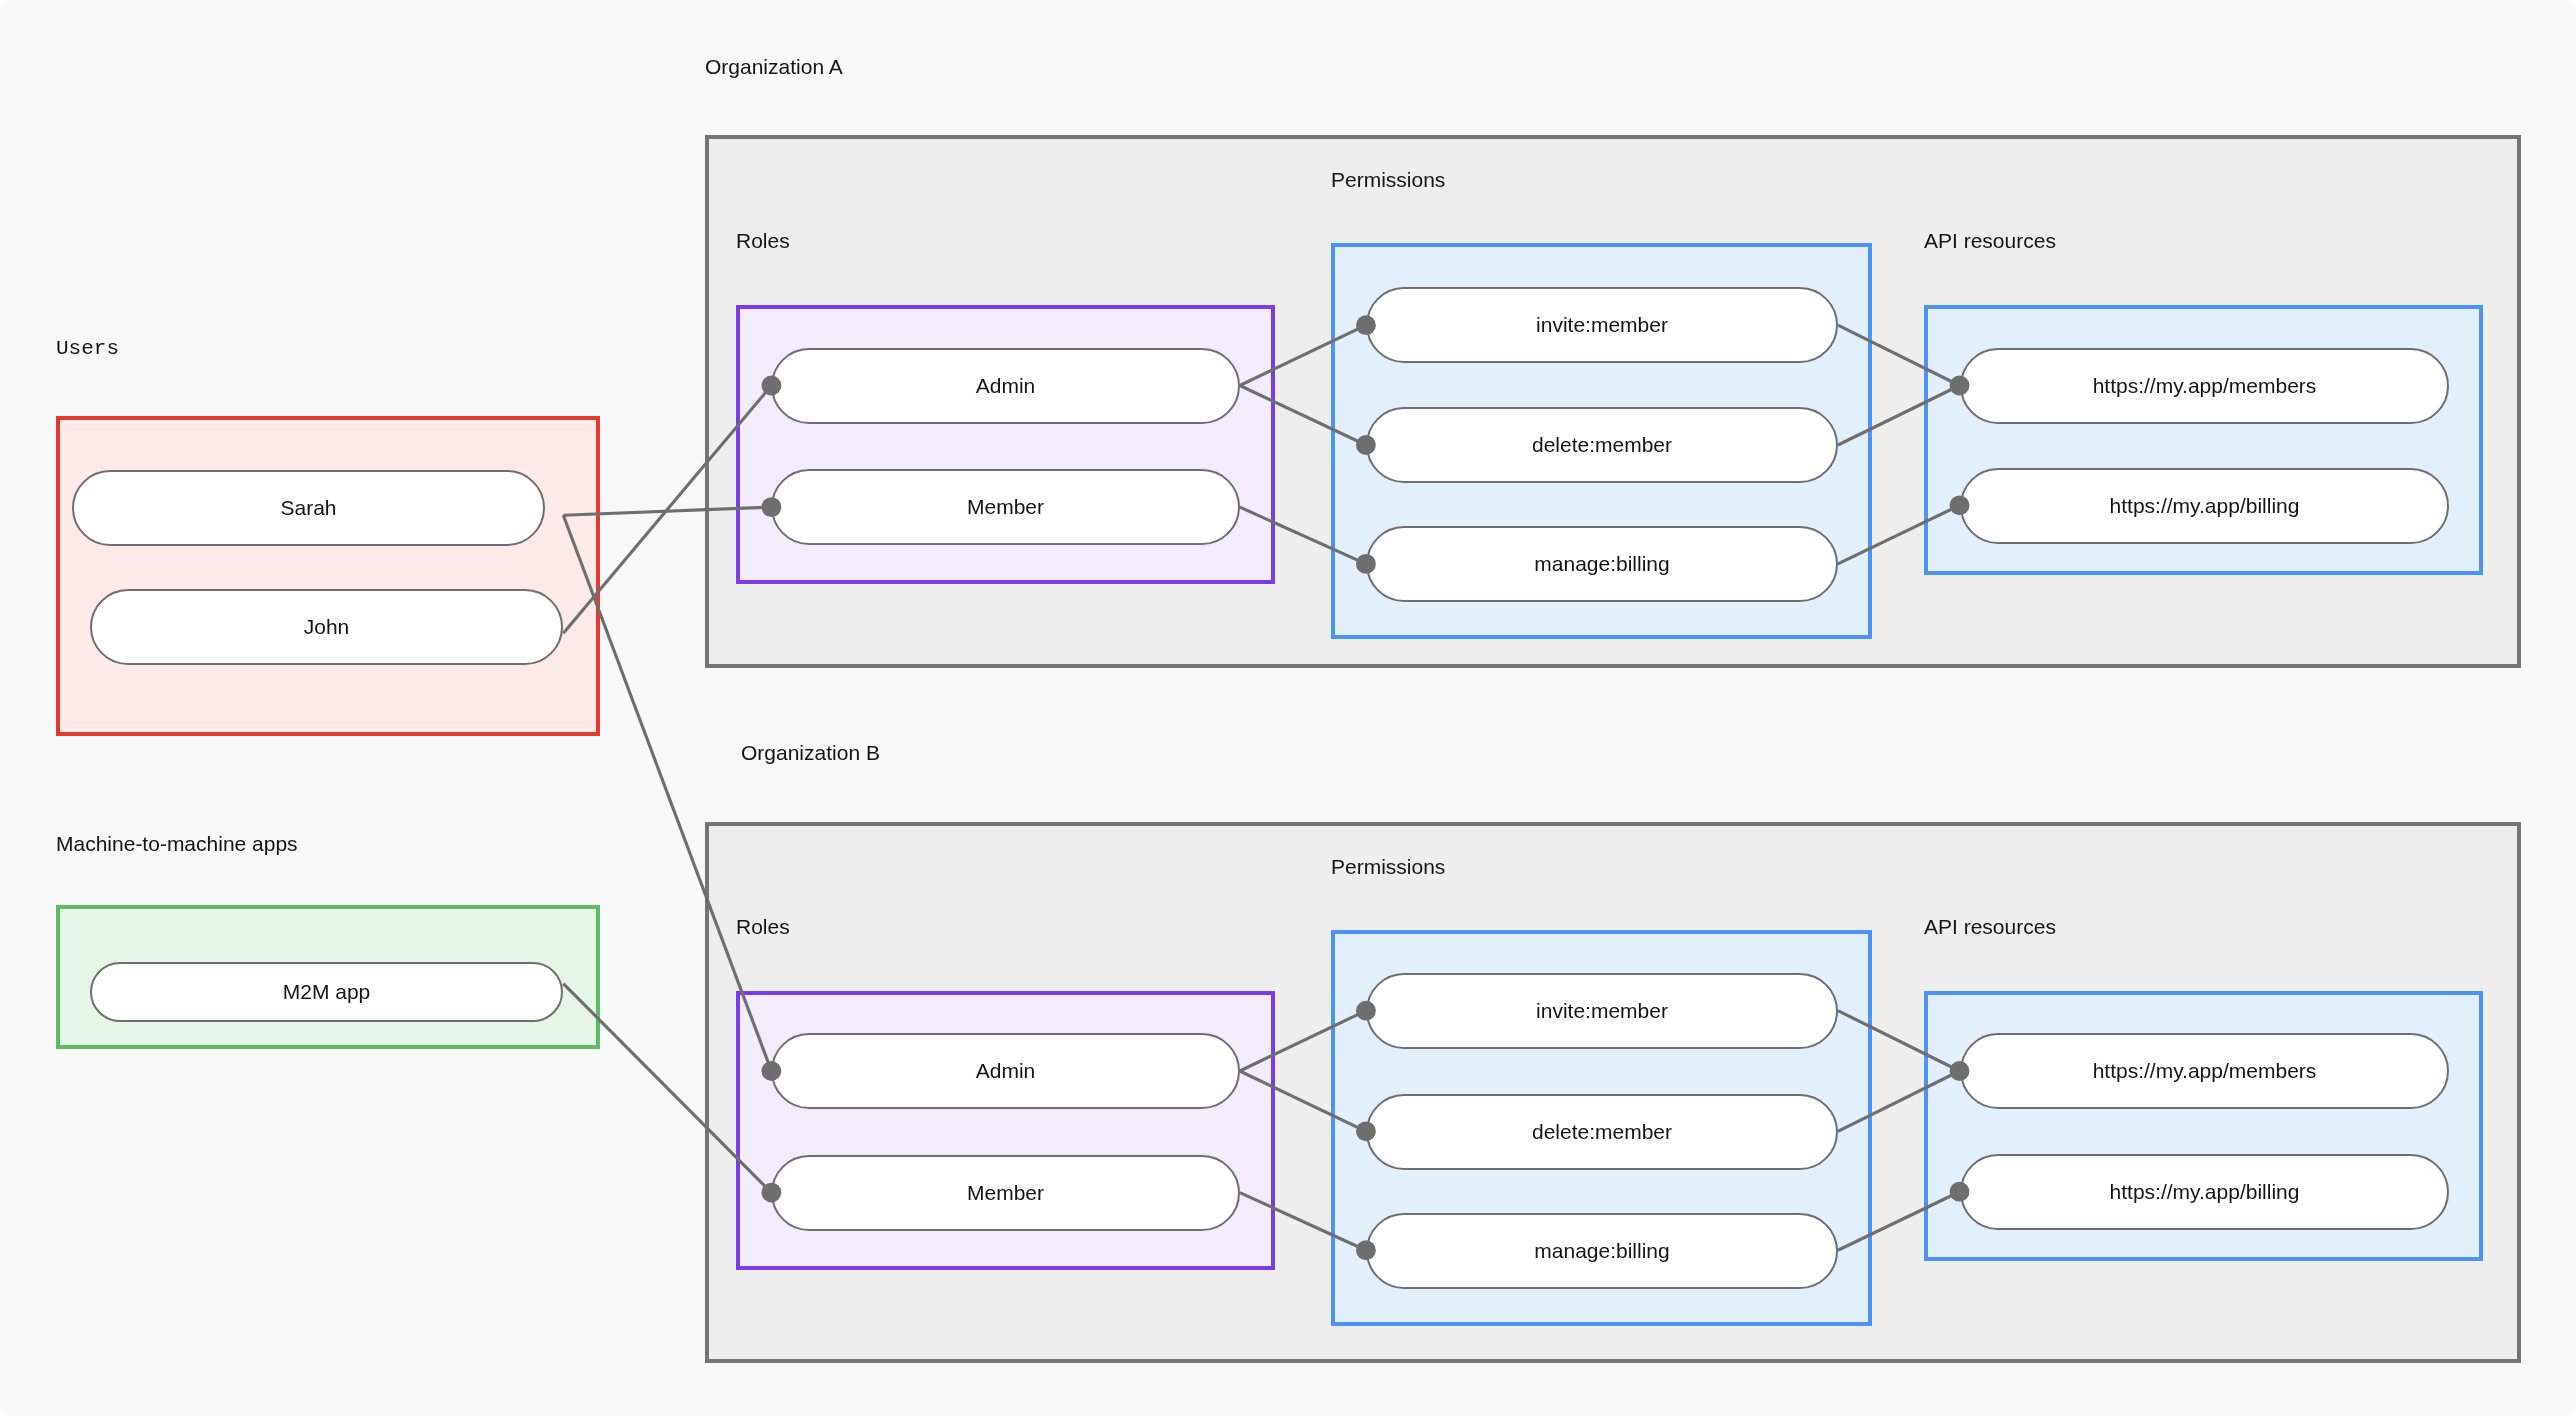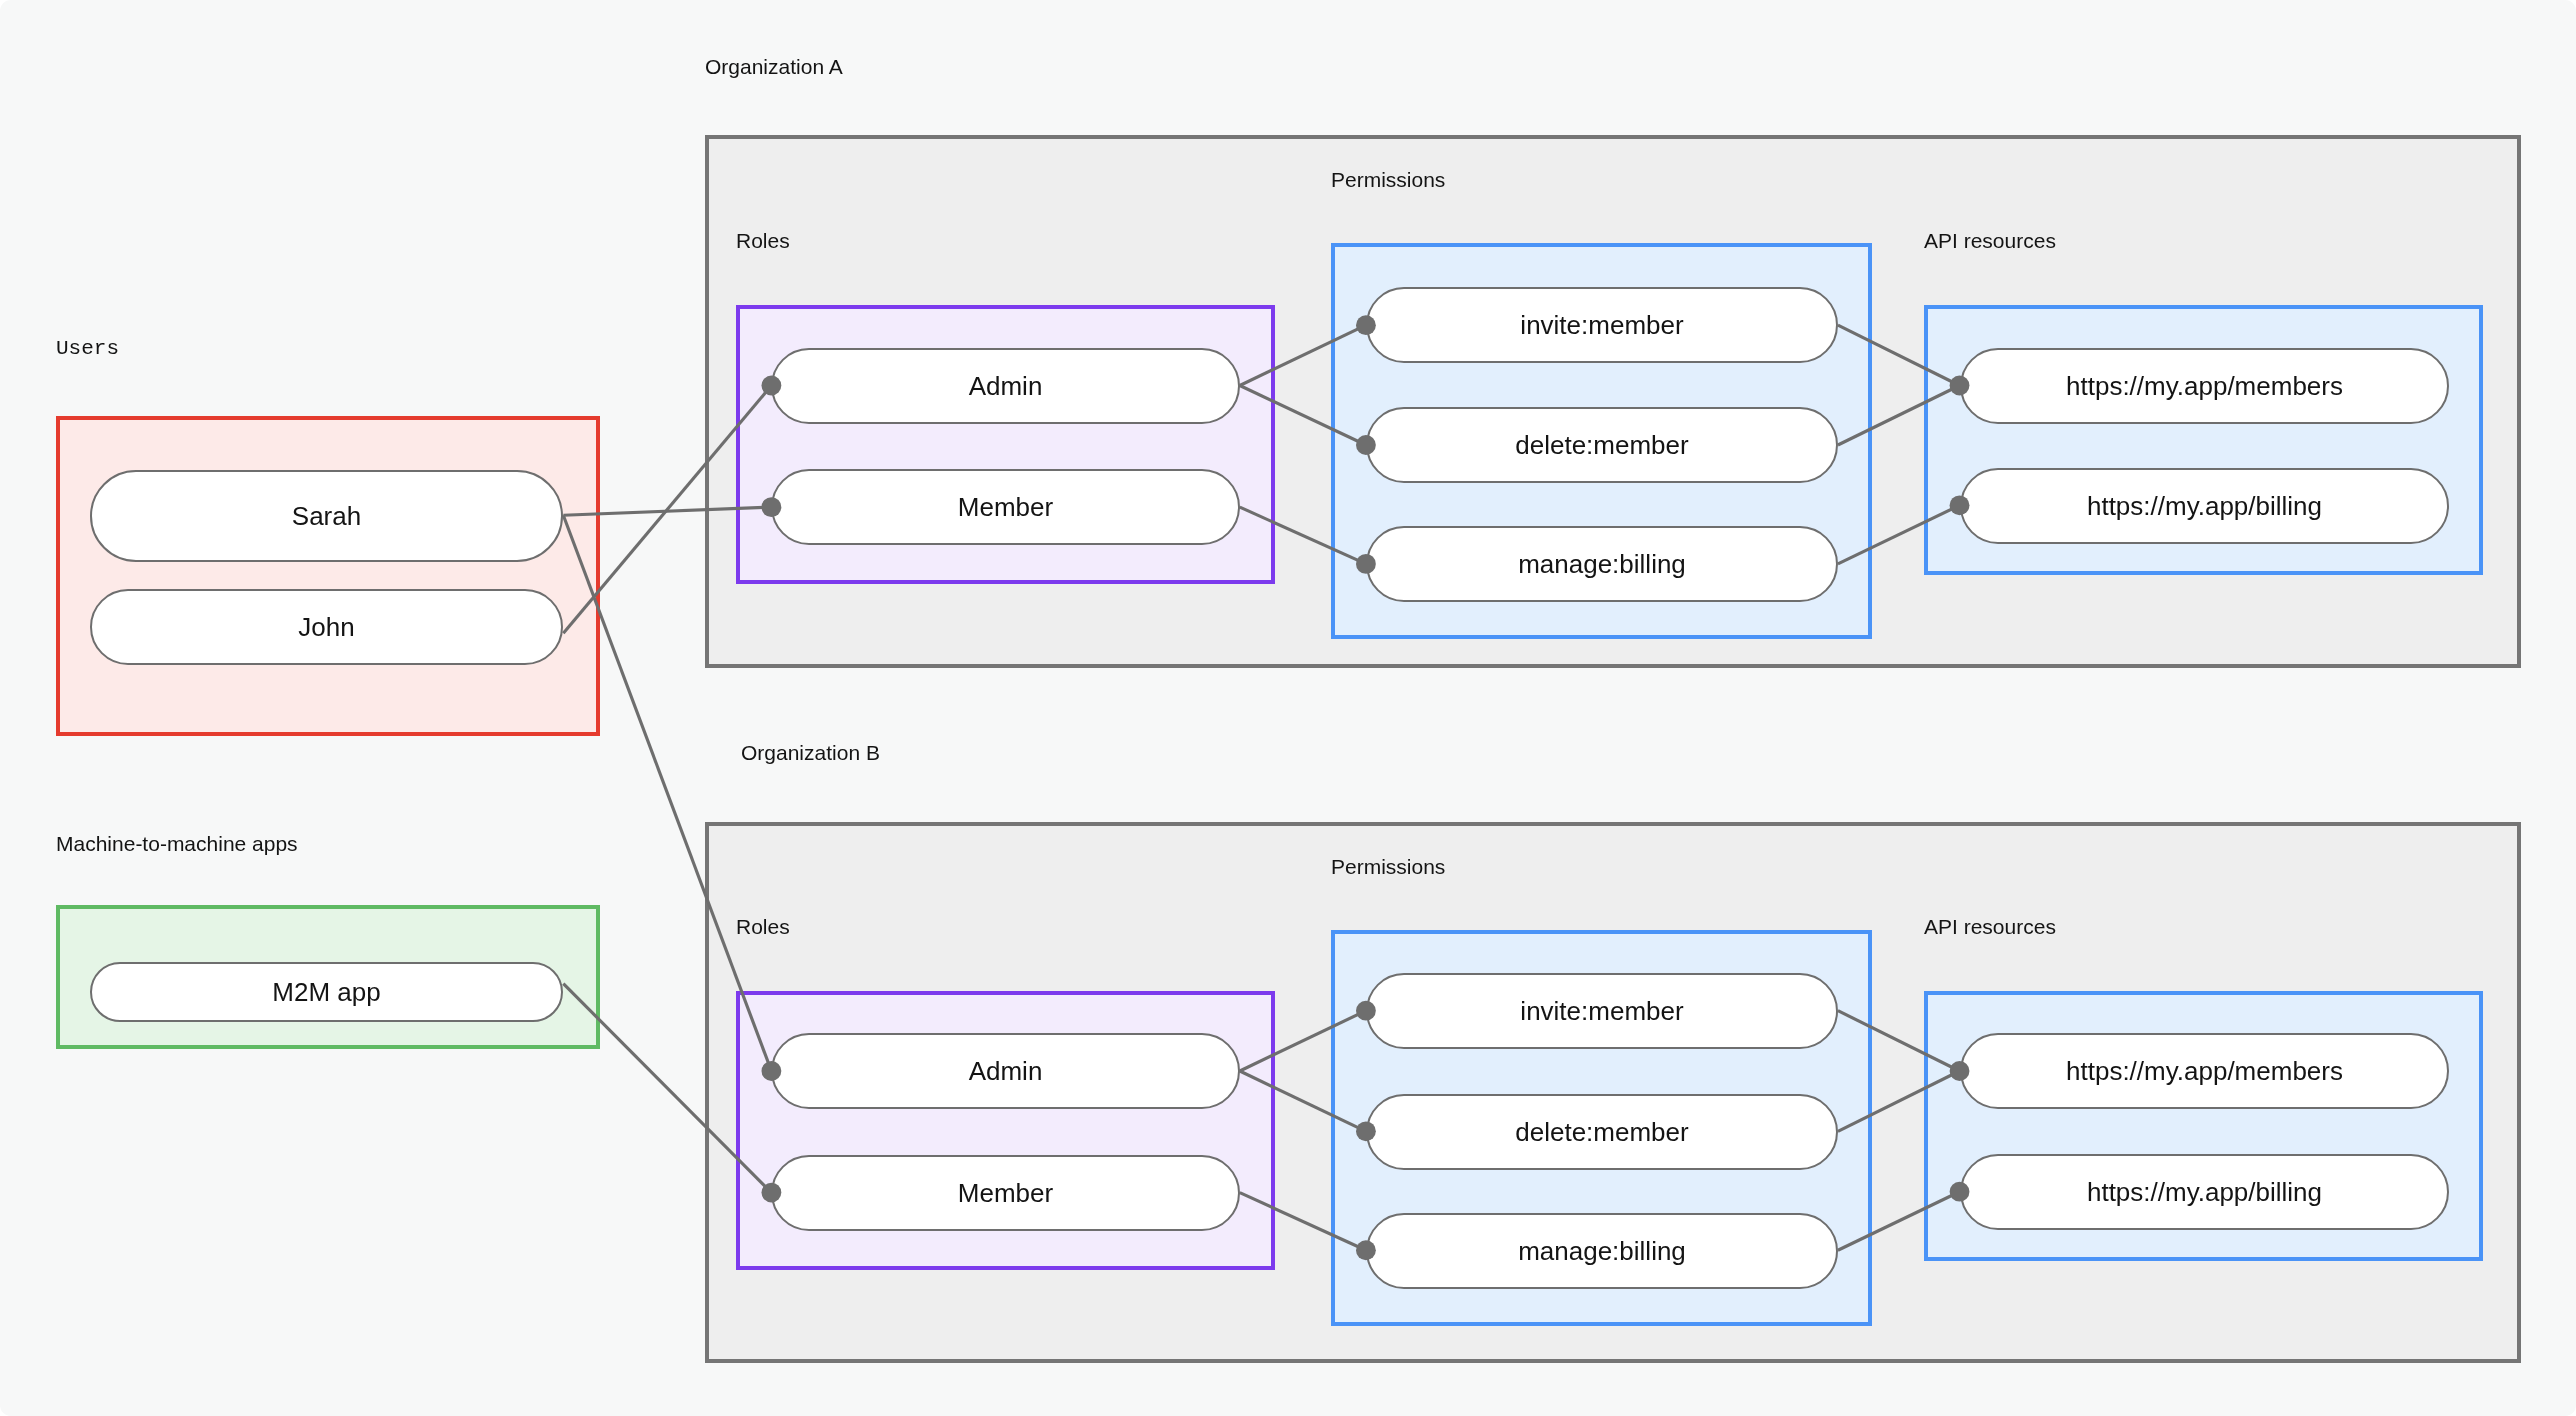--- a/index.html
+++ b/index.html
@@ -64,21 +64,21 @@
   }
   .pill {
     position: absolute;
     box-sizing: border-box;
     background: #ffffff;
     border: 2.7px solid #6e6e6e;
     border-radius: 900px;
     display: flex;
     align-items: center;
     justify-content: center;
-    font-size: 26px;
+    font-size: 21px;
     color: #141414;
     white-space: nowrap;
     z-index: 4;
   }
 </style>
 </head>
 <body>
 
 <div id="canvas">
 
@@ -155,21 +155,21 @@
       <circle cx="856" cy="1189" r="11"></circle>
       <circle cx="856" cy="1324" r="11"></circle>
       <circle cx="1516" cy="1122" r="11"></circle>
       <circle cx="1516" cy="1256" r="11"></circle>
       <circle cx="1516" cy="1388" r="11"></circle>
       <circle cx="2175" cy="1189" r="11"></circle>
       <circle cx="2175" cy="1323" r="11"></circle>
     </g>
   </svg>
 
-  <div class="pill" style="left:90px; top:470px; width:473px; height:92px;">Sarah</div>
+  <div class="pill" style="left:72px; top:470px; width:473px; height:76px;">Sarah</div>
   <div class="pill" style="left:90px; top:589px; width:473px; height:76px;text-align:right;">John</div>
 
   <div class="pill" style="left:90px; top:962px; width:473px; height:60px;">M2M app</div>
 
   <div class="pill" style="left:771px; top:348px; width:469px; height:76px;">Admin</div>
   <div class="pill" style="left:771px; top:469px; width:469px; height:76px;">Member</div>
 
   <div class="pill" style="left:1366px; top:287px; width:472px; height:76px;">invite:member</div>
   <div class="pill" style="left:1366px; top:407px; width:472px; height:76px;">delete:member</div>
   <div class="pill" style="left:1366px; top:526px; width:472px; height:76px;">manage:billing</div>

